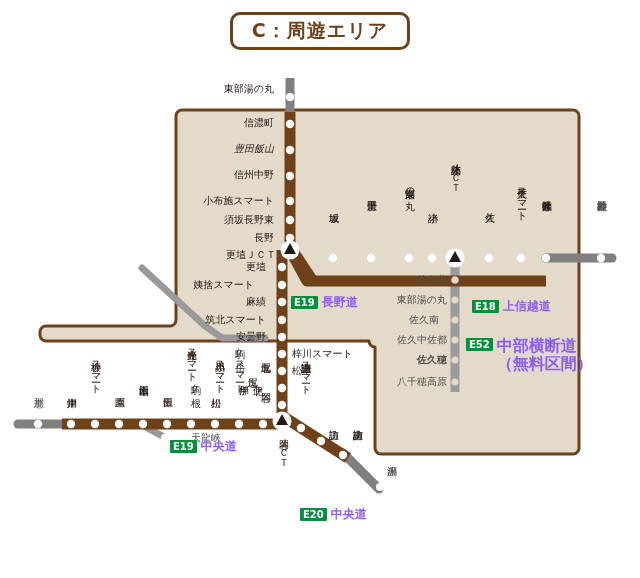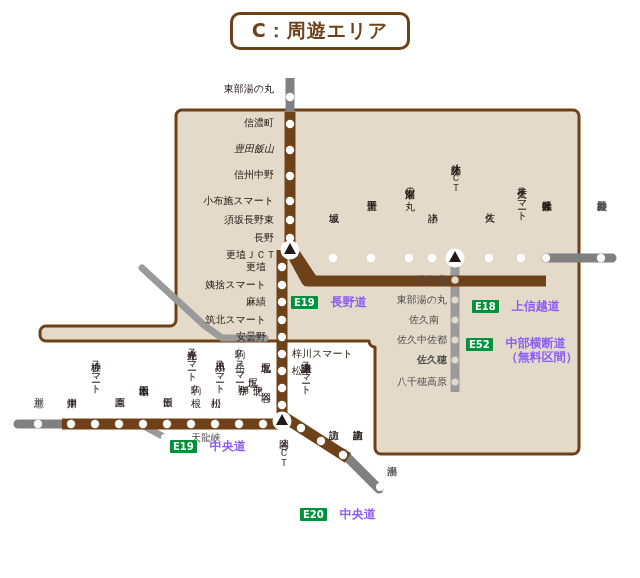--- a/index.html
+++ b/index.html
@@ -29,28 +29,28 @@
     line-height:1.05;
   }
   .lbl.vert{
     writing-mode:vertical-rl;text-orientation:upright;
     white-space:nowrap;letter-spacing:0px;
   }
   .lbl.r{transform:translateX(-100%);}   
   .lbl.gray{color:#4d4d4d;}
 
   
-  .badge-row{position:absolute;display:flex;align-items:center;gap:13px;white-space:nowrap;}
+  .badge-row{position:absolute;display:flex;align-items:center;gap:4px;white-space:nowrap;}
   .eno{
     display:inline-block;background:#00913A;color:#ffffff;
     font-size:10px;font-weight:bold;line-height:13px;height:13px;
     padding:0 3px;border-radius:1px;letter-spacing:0px;
   }
   .ename{font-size:12px;font-weight:bold;color:#8b5cf6;line-height:1.15;}
-  .ename.two{font-size:12px;}
+  .ename.two{font-size:16px;}
 </style>
 </head>
 <body>
 
 <div id="map-root">
 
   <svg class="svg-layer" viewBox="0 0 640 578" width="640" height="578">
 
     <path d="M183,110 H573 a6,6 0 0 1 6,6 V448 a6,6 0 0 1 -6,6 H381
          a6,6 0 0 1 -6,-6 V347 a6,6 0 0 1 -6,-6 H46
@@ -173,21 +173,21 @@
   <div class="lbl r" style="left:274px;top:84px;">東部湯の丸</div>
   <div class="lbl r" style="left:274px;top:118px;">信濃町</div>
   <div class="lbl r" style="left:274px;top:144px;font-style:italic;">豊田飯山</div>
   <div class="lbl r" style="left:274px;top:170px;">信州中野</div>
   <div class="lbl r" style="left:274px;top:196px;">小布施スマート</div>
   <div class="lbl r" style="left:274px;top:215px;">須坂長野東</div>
   <div class="lbl r" style="left:274px;top:233px;">長野</div>
   <div class="lbl r" style="left:276px;top:250px;">更埴ＪＣＴ</div>
 
   <div class="lbl r" style="left:266px;top:262px;">更埴</div>
-  <div class="lbl r" style="left:266px;top:280px;">姨捨スマート</div>
+  <div class="lbl r" style="left:254px;top:280px;">姨捨スマート</div>
   <div class="lbl r" style="left:266px;top:297px;">麻績</div>
   <div class="lbl r" style="left:266px;top:315px;">筑北スマート</div>
   <div class="lbl r" style="left:266px;top:332px;">安曇野</div>
   <div class="lbl" style="left:292px;top:349px;">梓川スマート</div>
   <div class="lbl" style="left:292px;top:366px;">松本</div>
   <div class="lbl vert" style="left:260px;top:355px;">塩尻北</div>
   <div class="lbl vert" style="left:247px;top:370px;">塩尻</div>
   <div class="lbl vert" style="left:260px;top:385px;">岡谷</div>
   <div class="lbl vert" style="left:278px;top:432px;">岡谷ＪＣＴ</div>
 

